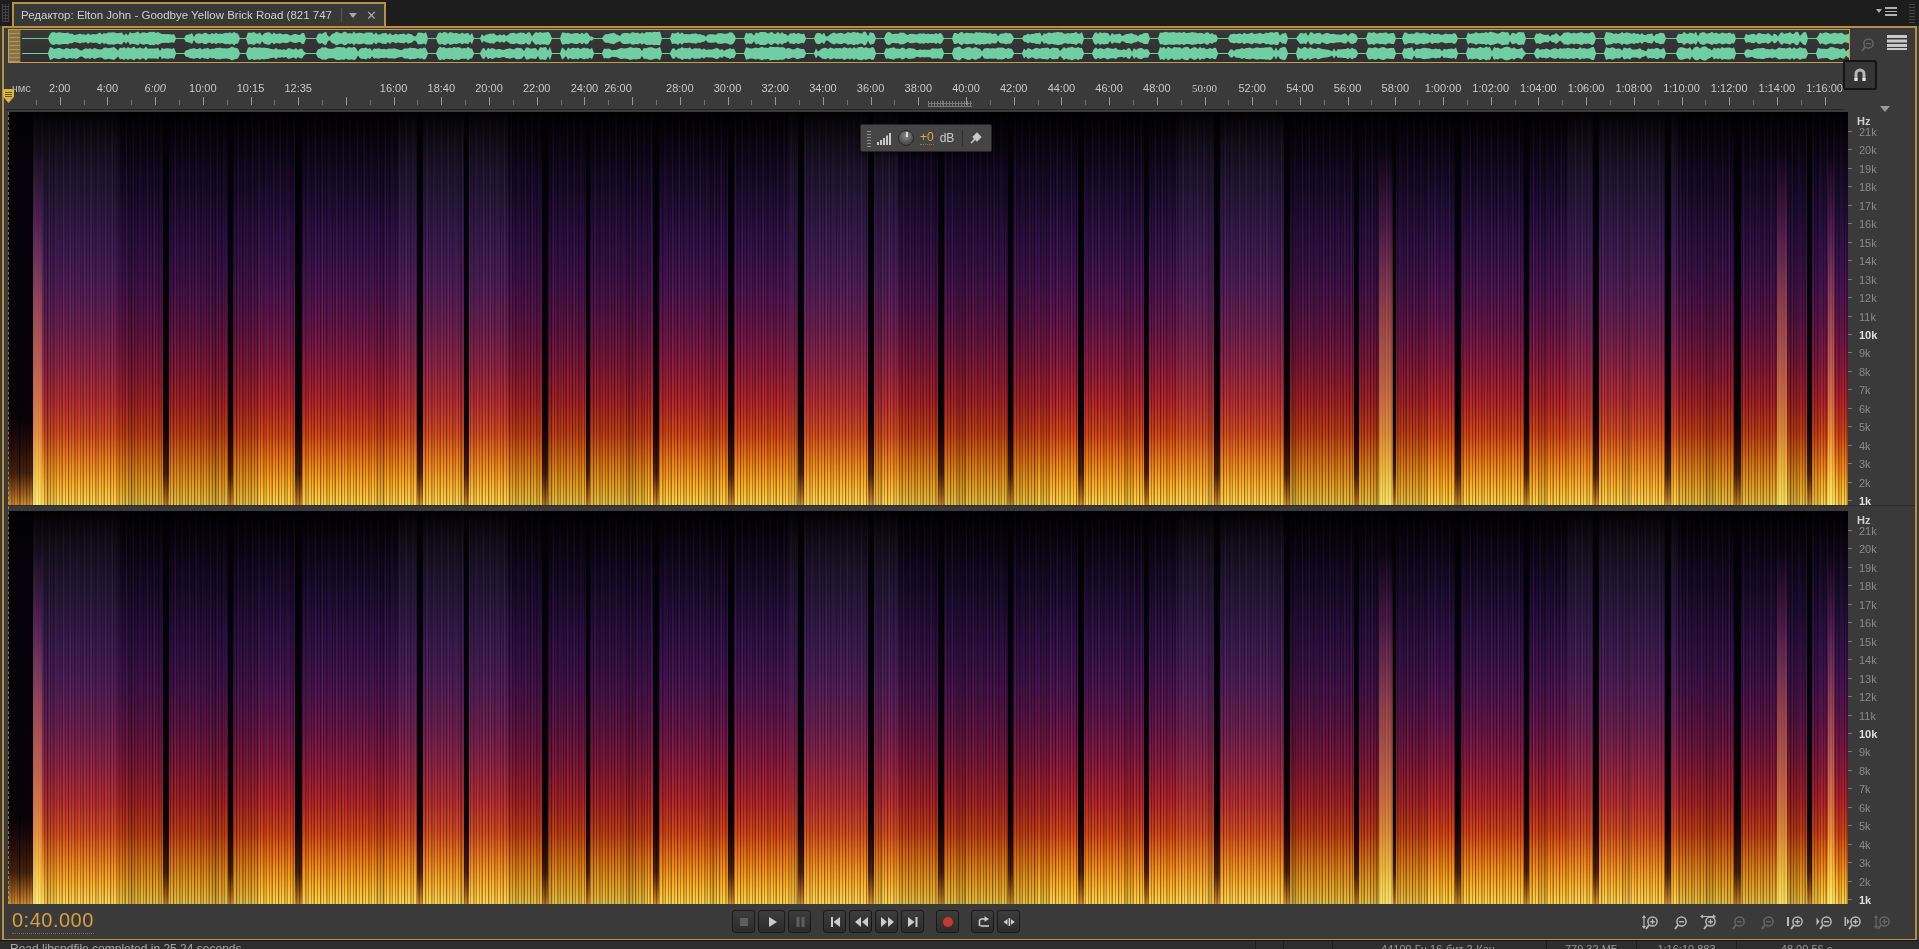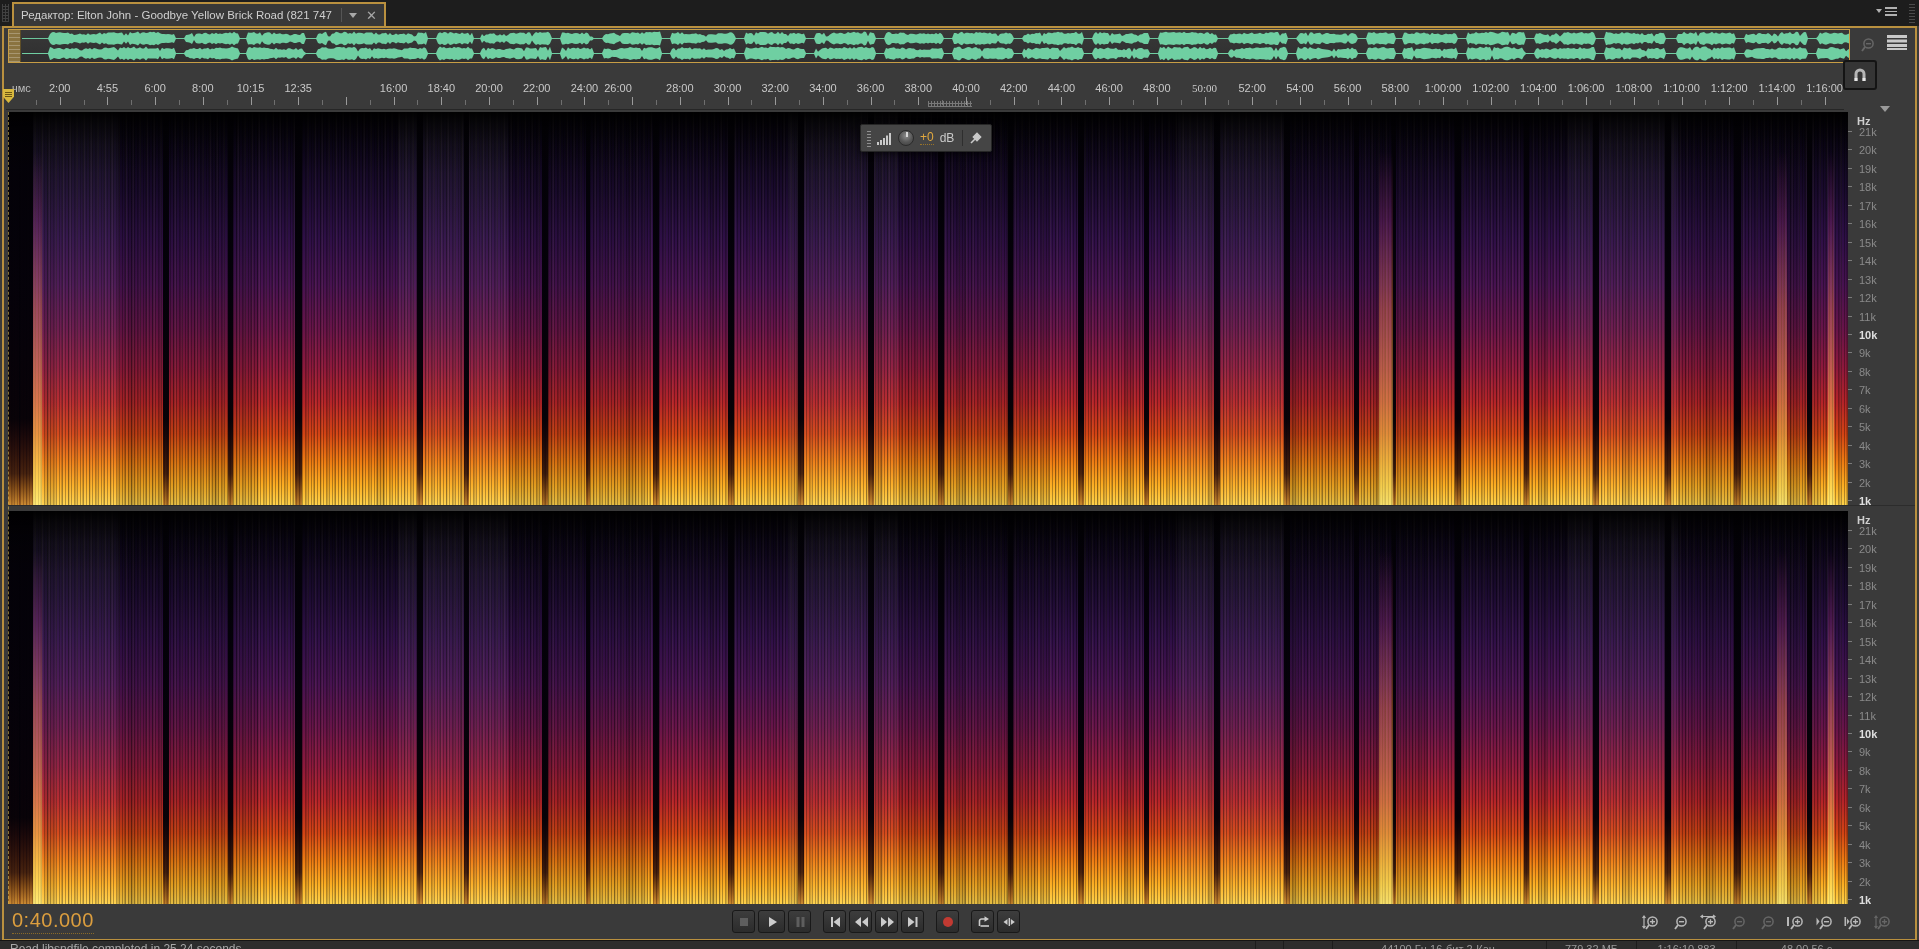--- a/index.html
+++ b/index.html
@@ -174,23 +174,23 @@
               <rect x="1" y="14" width="20" height="2"></rect>
             </g>
           </svg>
       </span>
     </div>
 
     <div id="ruler">
       <span class="unit">чмс</span>
       <div id="ruler-labels">
           <span class="rlabel" style="left: 53.7px;">2:00</span>
-          <span class="rlabel" style="left: 101.4px;">4:55</span>
-          <span class="rlabel" style="left: 149.1px;">6:00</span>
-          <span class="rlabel" style="left: 196.8px;">8:00</span>
+          <span class="rlabel" style="left: 101.4px;">4:00</span>
+          <span class="rlabel" style="left: 149.1px; font-style: italic;">6:00</span>
+          <span class="rlabel" style="left: 196.8px;">10:00</span>
           <span class="rlabel" style="left: 244.5px;">10:15</span>
           <span class="rlabel" style="left: 292.2px;">12:35</span>
           <span class="rlabel" style="left: 339.9px; margin-top: 34px;">14:00</span>
           <span class="rlabel" style="left: 387.6px;">16:00</span>
           <span class="rlabel" style="left: 435.3px;">18:40</span>
           <span class="rlabel" style="left: 483px;">20:00</span>
           <span class="rlabel" style="left: 530.7px;">22:00</span>
           <span class="rlabel" style="left: 578.4px;">24:00</span>
           <span class="rlabel" style="left: 612px;">26:00</span>
           <span class="rlabel" style="left: 673.8px;">28:00</span>

